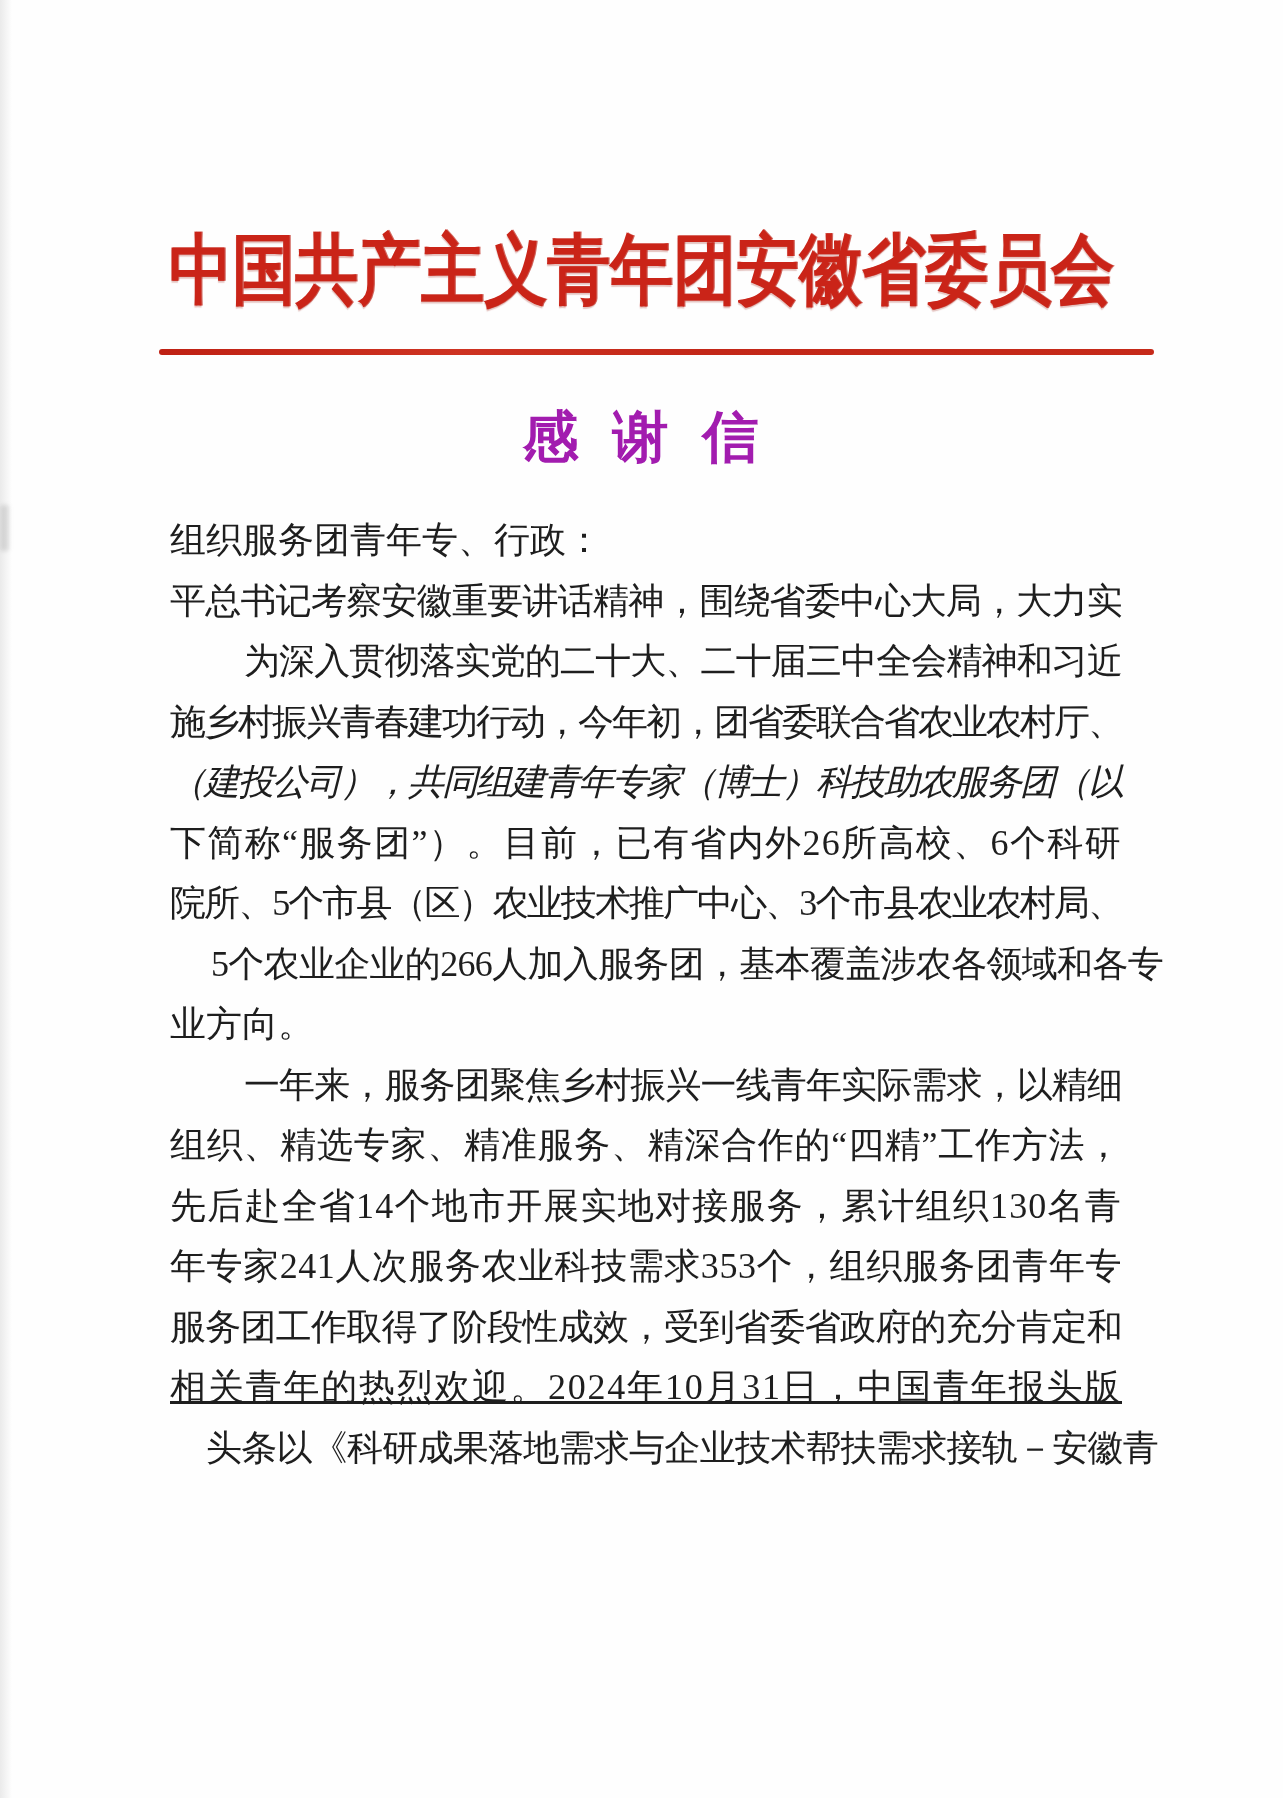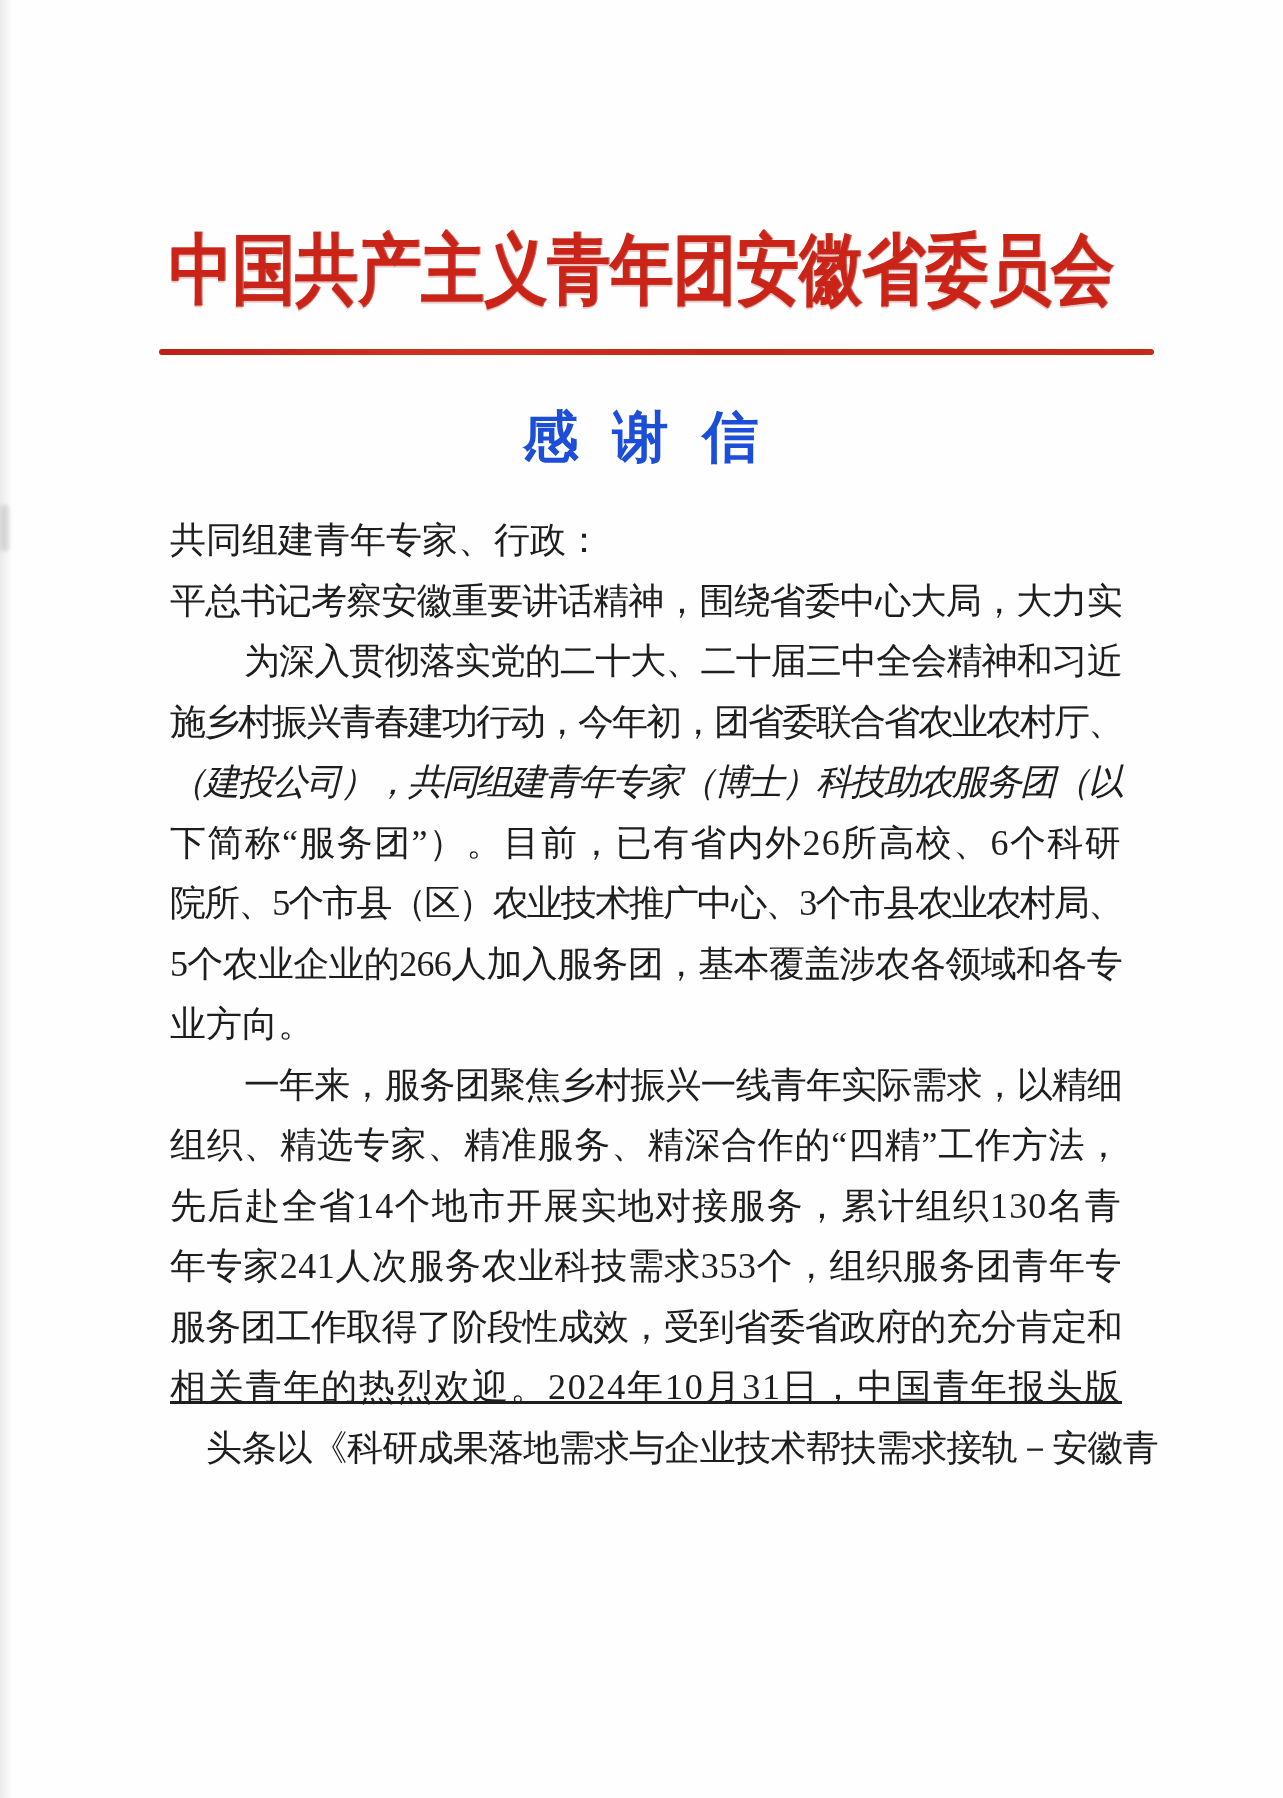--- a/index.html
+++ b/index.html
@@ -65,21 +65,21 @@
   }
   .letter-title {
     position: absolute;
     top: 408px;
     left: 0;
     width: 100%;
     text-align: center;
     font-size: 56px;
     line-height: 58px;
     font-weight: 700;
-    color: #1d4ed8;
+    color: #a21caf;
     letter-spacing: 2px;
     white-space: pre;
   }
   .body-block {
     position: absolute;
     top: 510px;
     left: 170px;
     width: 952px;
     font-size: 36px;
     line-height: 60.5px;
@@ -102,30 +102,30 @@
 
   <div class="letterhead">中国共产主义青年团安徽省委员会</div>
 
   <div class="divider"></div>
 
   <div class="letter-title">感  谢  信</div>
 
   <div class="body-block">
 
     <div class="line salutation">
-      <span>共同组建青年专家、行政：</span>
+      <span>组织服务团青年专、行政：</span>
     </div>
 
     <div class="line"><span class="fit" style="letter-spacing: -0.740741px;">平总书记考察安徽重要讲话精神，围绕省委中心大局，大力实</span></div>
     <div class="line indent"><span class="fit" style="letter-spacing: -0.88px;">为深入贯彻落实党的二十大、二十届三中全会精神和习近</span></div>
     <div class="line"><span class="fit" style="letter-spacing: -2px;">施乡村振兴青春建功行动，今年初，团省委联合省农业农村厅、</span></div>
     <div class="line"><span class="fit" style="letter-spacing: -2px; font-style: italic;">（建投公司），共同组建青年专家（博士）科技助农服务团（以</span></div>
     <div class="line"><span class="fit" style="letter-spacing: 1.35826px;">下简称“服务团”）。目前，已有省内外26所高校、6个科研</span></div>
     <div class="line"><span class="fit" style="letter-spacing: -1.93103px;">院所、5个市县（区）农业技术推广中心、3个市县农业农村局、</span></div>
-    <div class="line"><span class="fit" style="letter-spacing: -0.689655px;">5个农业企业的266人加入服务团，基本覆盖涉农各领域和各专</span></div>
+    <div class="line"><span class="fit" style="letter-spacing: -0.689655px; margin-left: 41px;">5个农业企业的266人加入服务团，基本覆盖涉农各领域和各专</span></div>
     <div class="line"><span>业方向。</span></div>
 
     <div class="line indent"><span class="fit" style="letter-spacing: -0.88px;">一年来，服务团聚焦乡村振兴一线青年实际需求，以精细</span></div>
     <div class="line"><span class="fit" style="letter-spacing: 0.741898px;">组织、精选专家、精准服务、精深合作的“四精”工作方法，</span></div>
     <div class="line"><span class="fit" style="letter-spacing: 1.21429px;">先后赴全省14个地市开展实地对接服务，累计组织130名青</span></div>
     <div class="line"><span class="fit" style="letter-spacing: 0.551724px;">年专家241人次服务农业科技需求353个，组织服务团青年专</span></div>
     <div class="line"><span class="fit" style="letter-spacing: -0.740741px;">服务团工作取得了阶段性成效，受到省委省政府的充分肯定和</span></div>
     <div class="line"><span class="fit" style="letter-spacing: 1.7931px; text-decoration: underline;">相关青年的热烈欢迎。2024年10月31日，中国青年报头版</span></div>
     <div class="line"><span class="fit" style="letter-spacing: -0.740741px; margin-left: 36px;">头条以《科研成果落地需求与企业技术帮扶需求接轨－安徽青</span></div>
 

